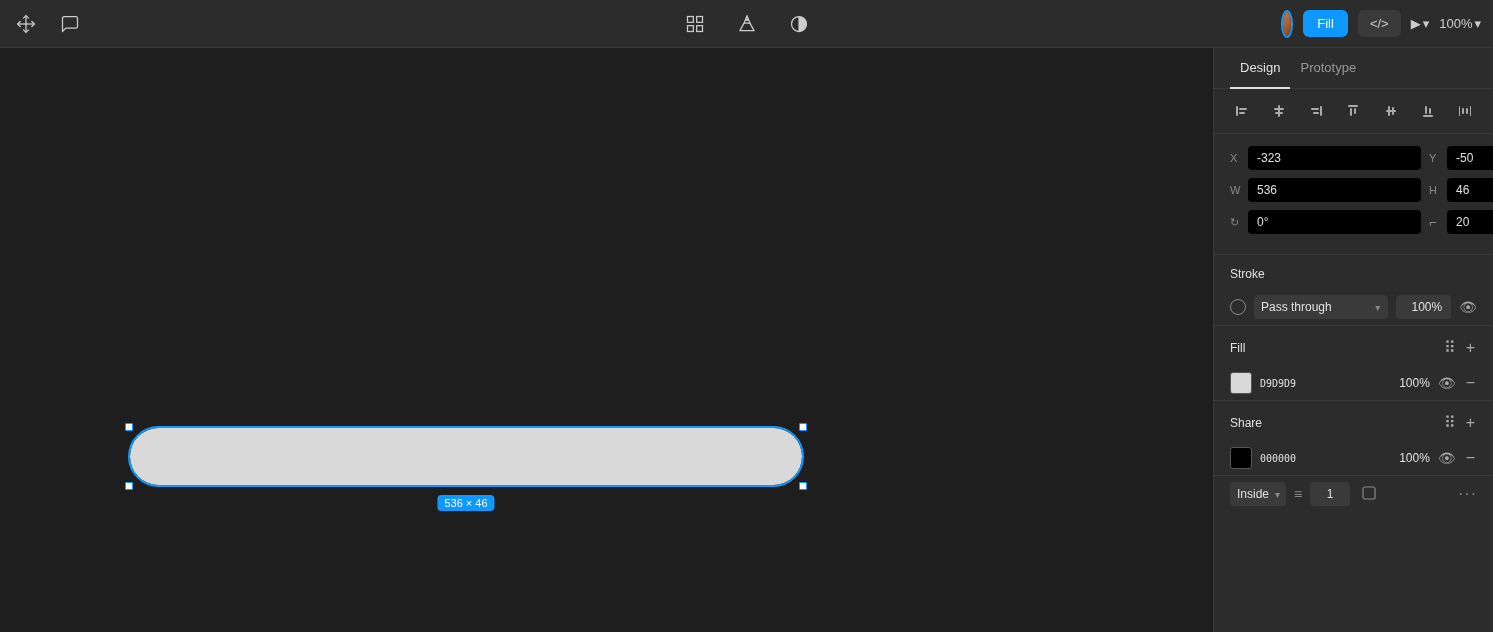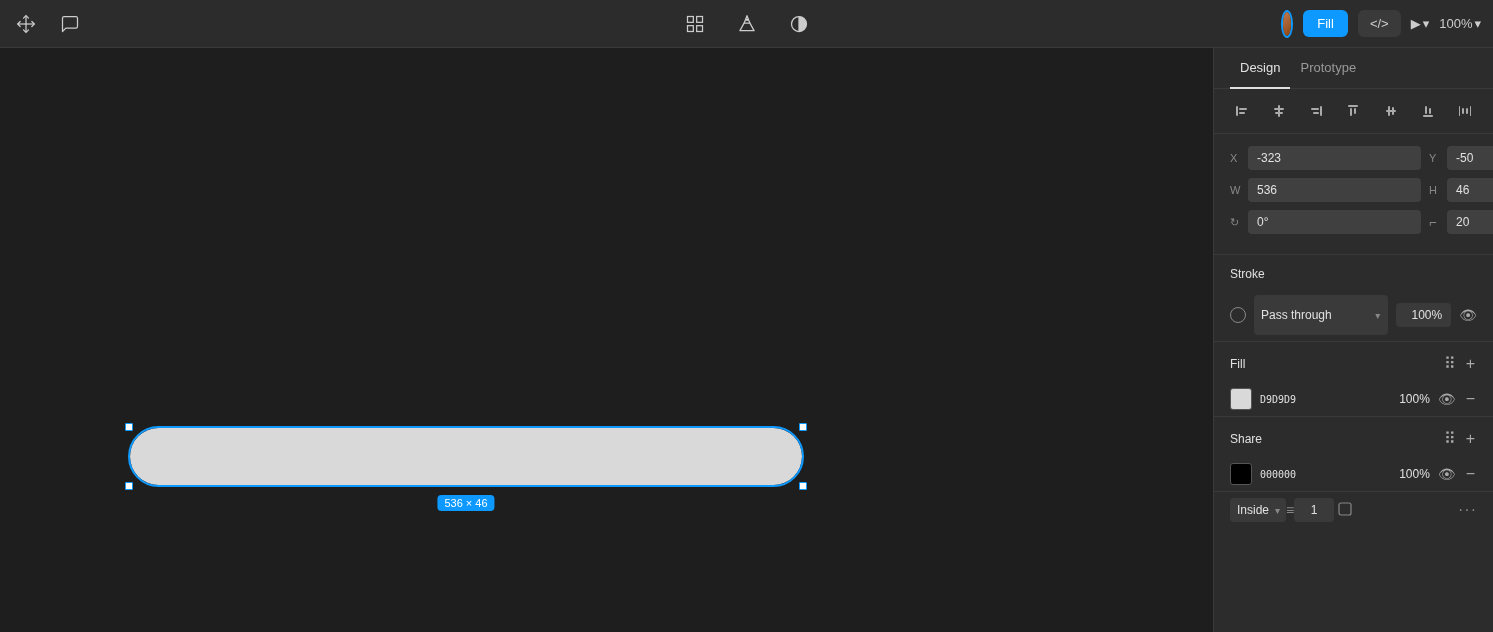--- a/index.html
+++ b/index.html
@@ -243,21 +243,21 @@
       padding: 12px 16px;
       border-bottom: 1px solid #3a3a3a;
     }
     .prop-label {
       color: #888;
       font-size: 11px;
       width: 14px;
       flex-shrink: 0;
     }
     .prop-input {
-      background: #404040;
+      background: #000000;
       border: 1px solid transparent;
       border-radius: 4px;
       color: #e0e0e0;
       font-size: 12px;
       padding: 4px 8px;
       flex: 1;
       outline: none;
     }
     .prop-row-pair {
       display: grid;
@@ -322,21 +322,21 @@
       border: 1.5px solid #888;
       border-radius: 50%;
       flex-shrink: 0;
     }
     .layer-mode-select {
       background: #3a3a3a;
       border: 1px solid transparent;
       border-radius: 4px;
       color: #e0e0e0;
       font-size: 12px;
-      padding: 12px 6px;
+      padding: 4px 6px;
       flex: 1;
       outline: none;
       cursor: pointer;
       appearance: none;
       -webkit-appearance: none;
     }
     .layer-opacity {
       background: #3a3a3a;
       border: 1px solid transparent;
       border-radius: 4px;
@@ -379,20 +379,21 @@
       color: #e0e0e0;
       width: 40px;
       text-align: right;
     }
 
     
     .stroke-bottom-row {
       display: flex;
       align-items: center;
       padding: 6px 16px;
+      gap: 8px;
     }
     .stroke-position-select {
       background: #3a3a3a;
       border: 1px solid transparent;
       border-radius: 4px;
       color: #e0e0e0;
       font-size: 12px;
       padding: 4px 6px;
       outline: none;
       cursor: pointer;

